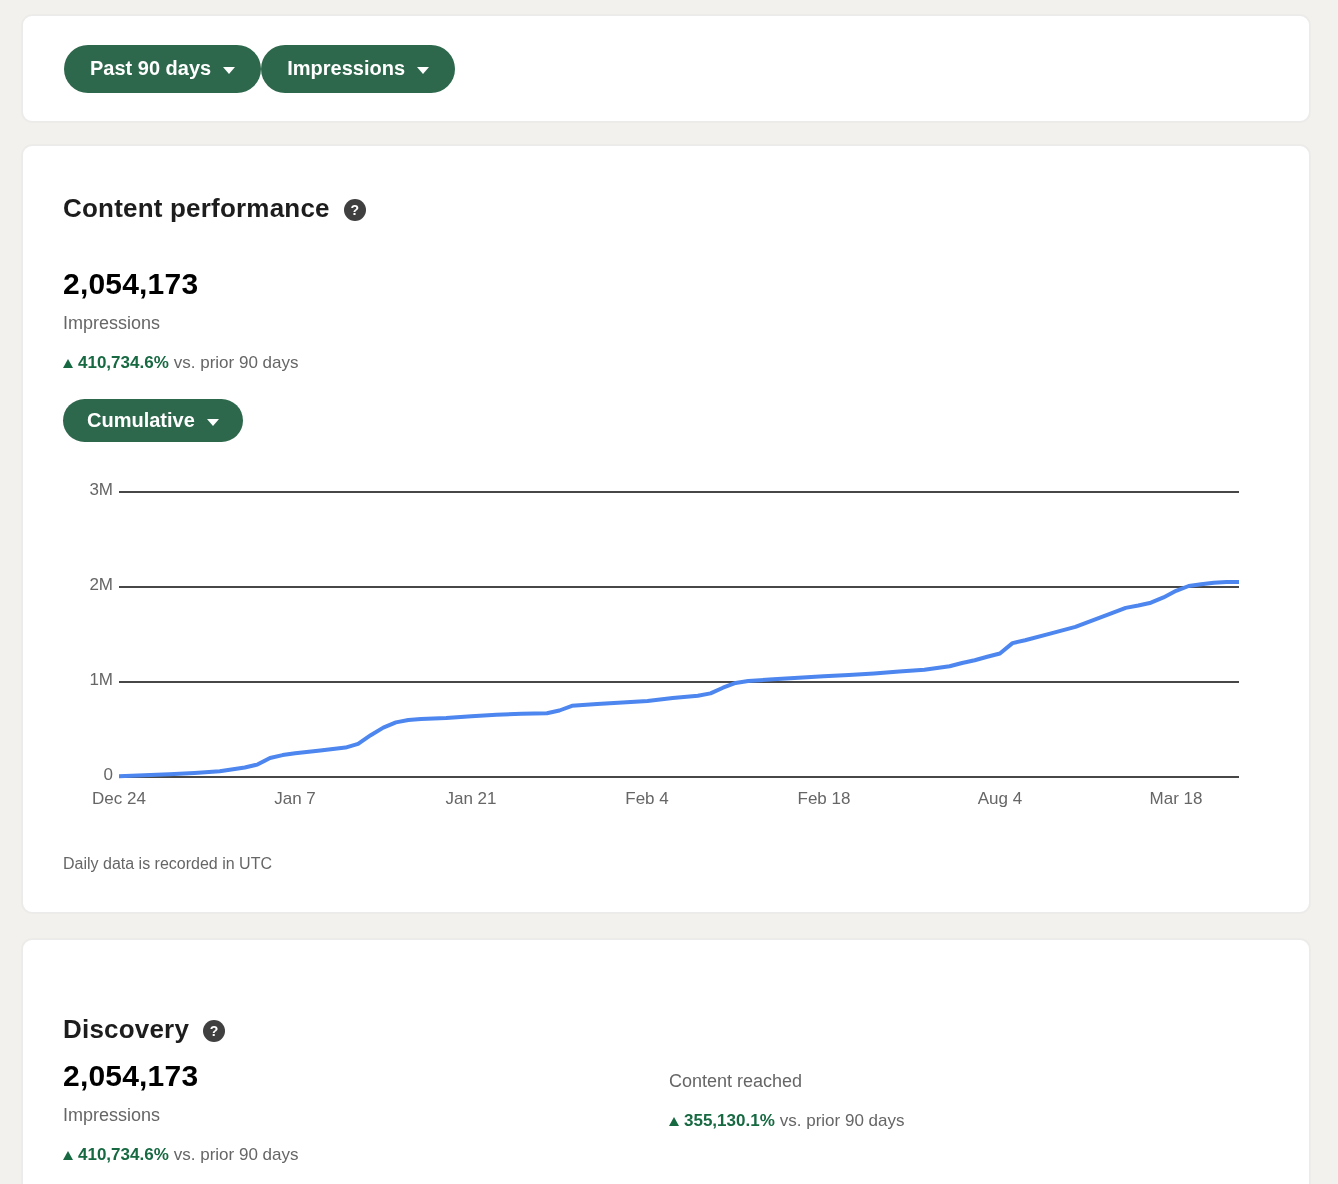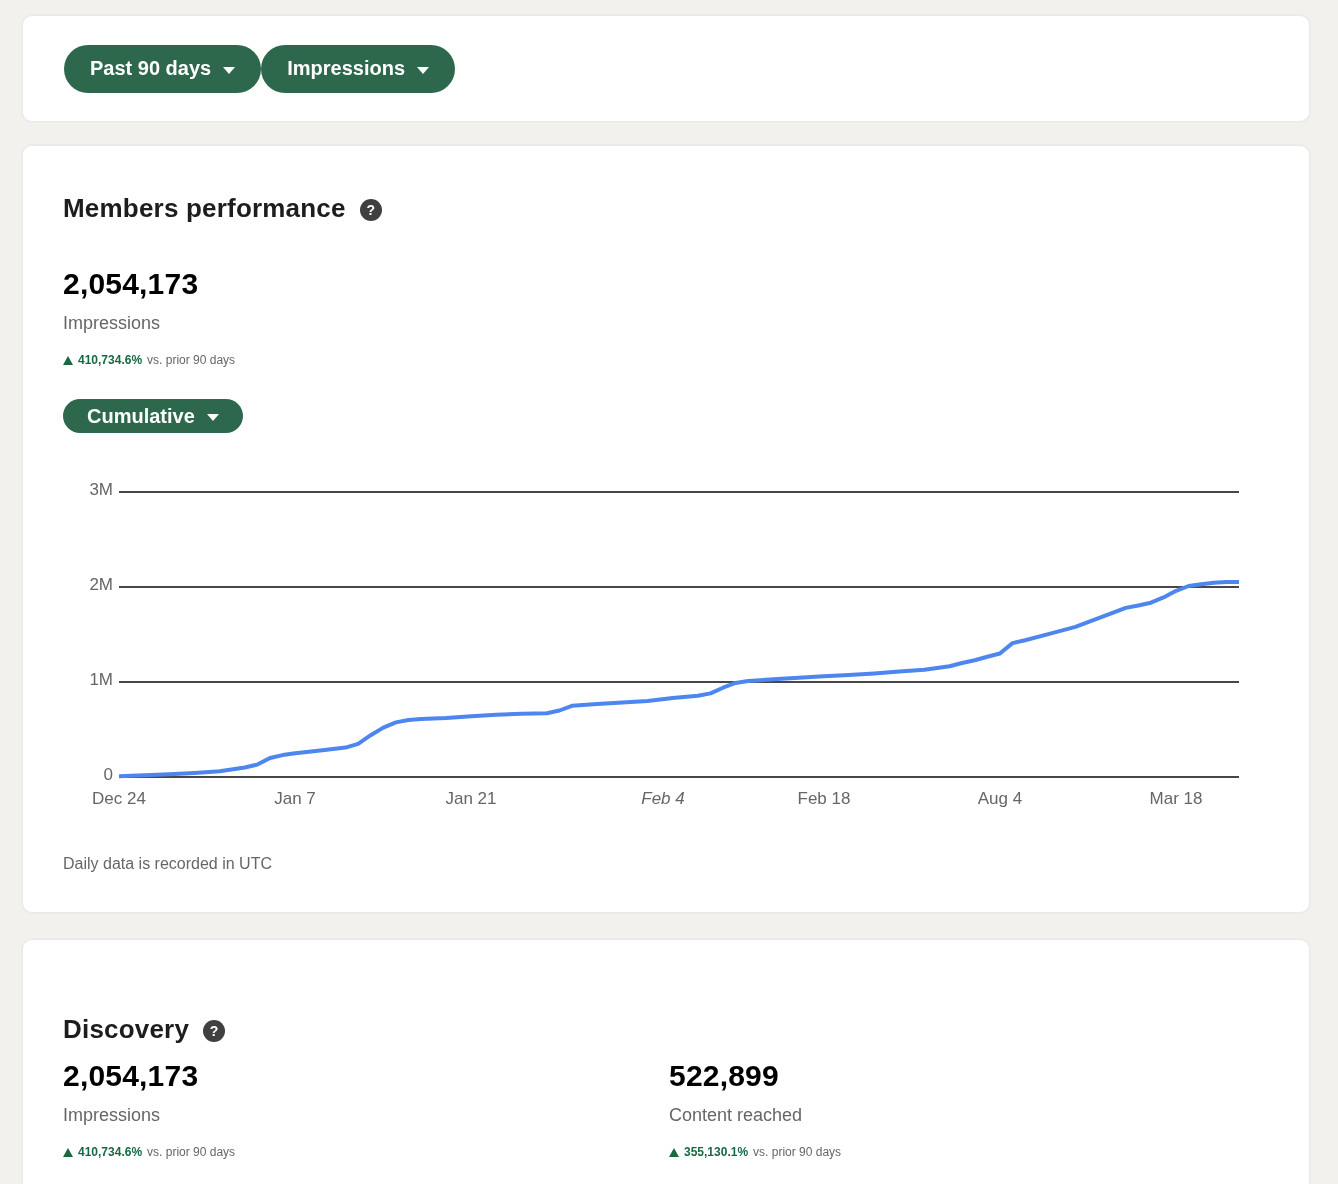--- a/index.html
+++ b/index.html
@@ -25,41 +25,41 @@
   .pill-btn {
     display:inline-flex; align-items:center;
     background:var(--accent-green,#2e684c);
     color:#ffffff;
     border:none; cursor:pointer;
     border-radius:26px;
     height:48px; padding:0 26px;
     font-family:"Liberation Sans", sans-serif;
     font-size:20px; font-weight:700;
   }
-  .pill-btn.small { height:34px; padding:0 24px; }
+  .pill-btn.small { height:43px; padding:0 24px; }
   .caret-down {
     display:inline-block; width:0; height:0;
     border-left:6px solid transparent;
     border-right:6px solid transparent;
     border-top:7px solid #ffffff;
     margin-left:12px; margin-top:3px;
   }
   .section-title-row { position:absolute; left:40px; display:flex; align-items:center; gap:14px; }
   .section-title { font-size:26px; font-weight:700; color:#1d1d1d; letter-spacing:0.2px; }
   .help-icon {
     width:22px; height:22px; border-radius:50%;
     background:#404040; color:#ffffff;
     font-size:14px; font-weight:700;
     display:inline-flex; align-items:center; justify-content:center;
     cursor:pointer; margin-top:2px;
   }
   .stat-block { position:absolute; }
   .stat-value { font-size:30px; font-weight:700; color:#000000; letter-spacing:0.2px; }
   .stat-label { font-size:18px; color:#666666; margin-top:12px; }
-  .stat-delta { margin-top:19px; font-size:12px; color:#666666; display:flex; align-items:center;text-align:right; }
+  .stat-delta { margin-top:19px; font-size:17px; color:#666666; display:flex; align-items:center;text-align:right; }
   .tri-up {
     display:inline-block; width:0; height:0;
     border-left:5px solid transparent;
     border-right:5px solid transparent;
     border-bottom:9px solid var(--delta-green,#176942);
     margin-right:5px;
   }
   .delta-num { color:var(--delta-green,#176942); font-weight:700; margin-right:5px; }
 
   #chart-region { position:absolute; left:0; top:335px; width:100%; height:330px; }
@@ -84,21 +84,21 @@
     <span class="caret-down"></span>
   </button>
   <button class="pill-btn">
     <span>Impressions</span>
     <span class="caret-down"></span>
   </button>
 </div>
 
 <div class="card" id="content-performance-card">
   <div class="section-title-row" style="top:47px;">
-    <h2 class="section-title">Members performance</h2>
+    <h2 class="section-title">Content performance</h2>
     <span class="help-icon">?</span>
   </div>
 
   <div class="stat-block" style="left:40px; top:121px;">
     <div class="stat-value">2,054,173</div>
     <div class="stat-label">Impressions</div>
     <div class="stat-delta">
       <span class="tri-up"></span>
       <span class="delta-num">410,734.6%</span>
       <span>vs. prior 90 days</span>
@@ -120,21 +120,21 @@
       <line class="gridline" x1="0" y1="11" x2="1120" y2="11"></line>
       <line class="gridline" x1="0" y1="106" x2="1120" y2="106"></line>
       <line class="gridline" x1="0" y1="201" x2="1120" y2="201"></line>
       <line class="gridline" x1="0" y1="296" x2="1120" y2="296"></line>
       <polyline fill="none" stroke-width="4" stroke-linejoin="round" stroke-linecap="round" points="0.0,295.2 25.2,294.3 50.3,293.3 75.5,292.0 100.7,290.3 125.8,286.5 138.4,283.6 151.0,277.0 163.6,274.1 176.2,272.3 201.3,269.4 226.5,266.6 239.1,262.8 251.7,254.2 264.3,246.6 276.9,241.4 289.4,239.0 302.0,238.1 327.2,237.1 352.4,235.2 377.5,233.8 402.7,232.8 427.9,232.2 440.4,229.5 453.0,224.8 478.2,222.9 503.4,221.4 528.5,220.0 553.7,217.1 578.9,214.8 591.5,212.4 604.0,206.7 616.6,201.9 629.2,200.1 654.4,198.2 679.6,196.7 704.7,195.3 729.9,193.9 755.1,192.4 780.2,190.6 805.4,188.7 830.6,185.3 843.1,182.0 855.7,179.2 868.3,175.8 880.9,172.5 893.5,162.1 906.1,159.2 931.2,152.6 956.4,145.9 981.6,136.4 994.2,131.7 1006.7,126.9 1019.3,124.5 1031.9,121.7 1044.5,116.4 1057.1,109.8 1069.7,105.0 1082.2,103.2 1094.8,101.7 1107.4,101.1 1120.0,100.9" stroke="#4d86ee"></polyline>
     </svg>
 
     <span class="x-tick" style="left:36px;">Dec 24</span>
     <span class="x-tick" style="left:212px;">Jan 7</span>
     <span class="x-tick" style="left:388px;">Jan 21</span>
-    <span class="x-tick" style="left:580px;font-style:italic;">Feb 4</span>
+    <span class="x-tick" style="left:564px;">Feb 4</span>
     <span class="x-tick" style="left:741px;">Feb 18</span>
     <span class="x-tick" style="left:917px;">Aug 4</span>
     <span class="x-tick" style="left:1093px;">Mar 18</span>
   </div>
 
   <div id="chart-footnote">Daily data is recorded in UTC</div>
 </div>
 
 <div class="card" id="discovery-card">
   <div class="section-title-row" style="top:46px;margin-top:28px;">
@@ -146,21 +146,20 @@
     <div class="stat-value">2,054,173</div>
     <div class="stat-label">Impressions</div>
     <div class="stat-delta">
       <span class="tri-up"></span>
       <span class="delta-num">410,734.6%</span>
       <span>vs. prior 90 days</span>
     </div>
   </div>
 
   <div class="stat-block" style="left:646px; top:119px;">
-    <div class="stat-value">522,899</div>
     <div class="stat-label">Content reached</div>
     <div class="stat-delta">
       <span class="tri-up"></span>
       <span class="delta-num">355,130.1%</span>
       <span>vs. prior 90 days</span>
     </div>
   </div>
 </div>
 
 </body></html>

